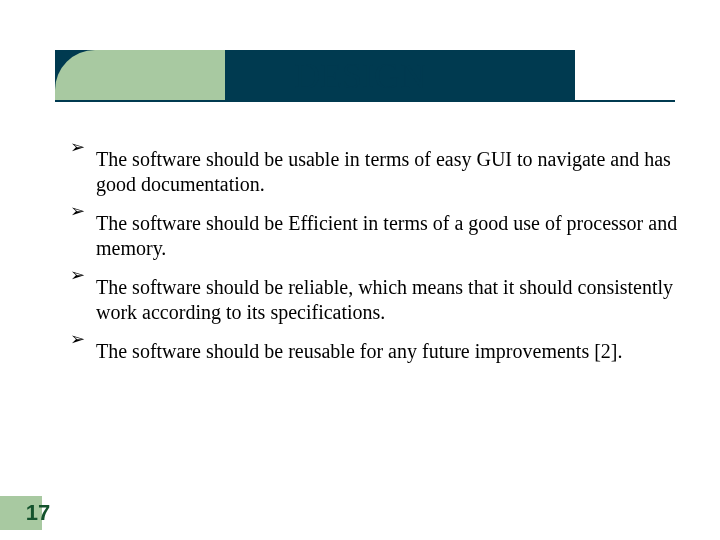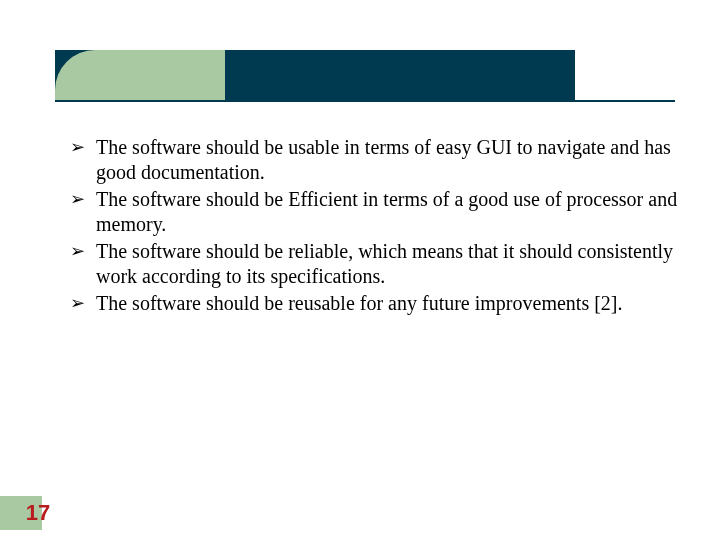--- a/index.html
+++ b/index.html
@@ -59,29 +59,30 @@
     display: flex;
     margin-bottom: 2px;
   }
   .arrow {
     flex: 0 0 26px;
     font-size: 18px;
     line-height: 1.35;
   }
   .bullet-text {
     flex: 1;
+    margin-top: 12px;
   }
   .page-number {
     position: absolute;
     left: 0;
     bottom: 10px;
     width: 42px;
     height: 34px;
     background: #a8c9a1;
-    color: #b91c1c;
+    color: #14532d;
     font-family: Arial, sans-serif;
     font-weight: bold;
     font-size: 22px;
     display: flex;
     align-items: center;
     justify-content: center;
     padding-left: 34px;
   }
 </style>
 </head>

